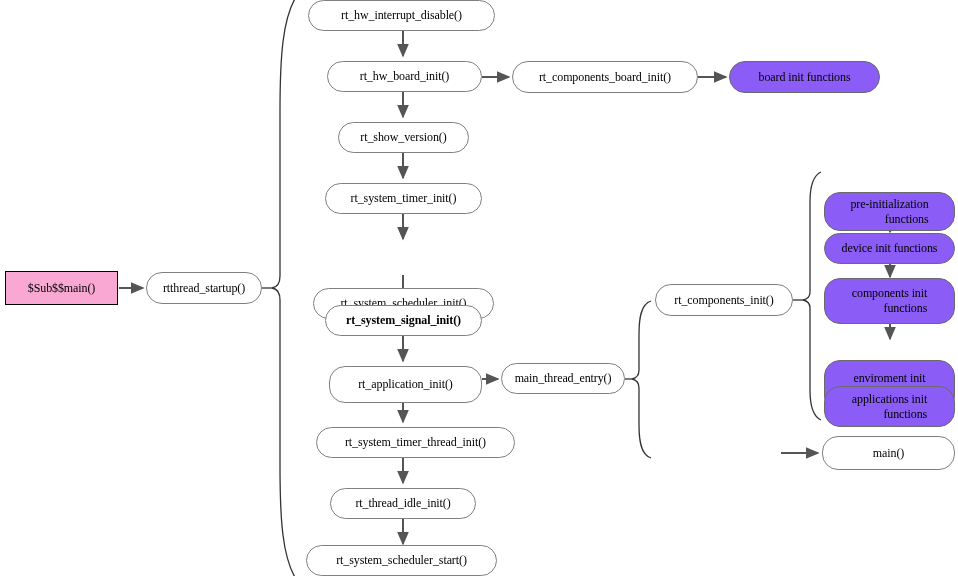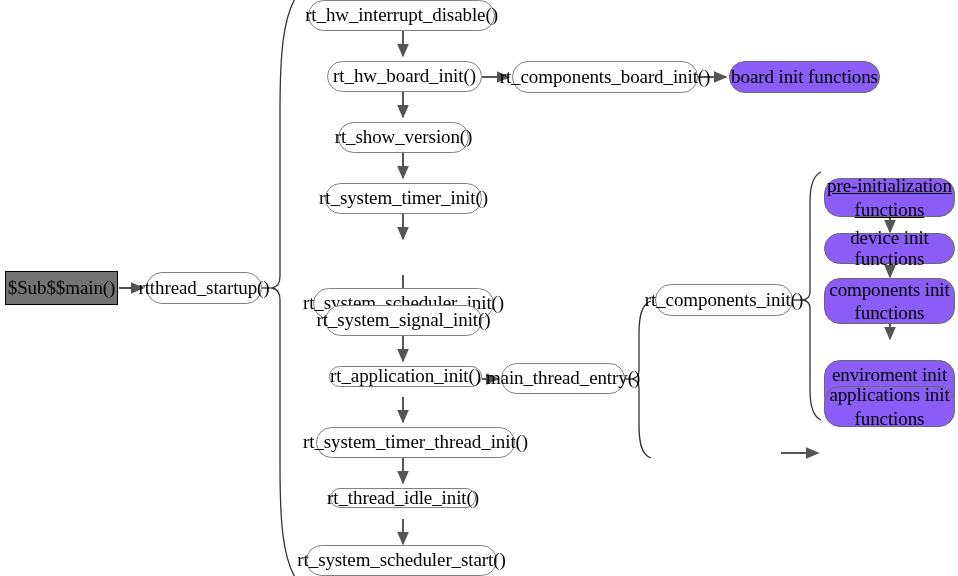--- a/index.html
+++ b/index.html
@@ -22,36 +22,36 @@
     width: 958px;
     height: 576px;
     pointer-events: none;
   }
   .node {
     position: absolute;
     box-sizing: border-box;
     display: flex;
     align-items: center;
     justify-content: center;
-    text-align: center;
+    text-align: right;
     line-height: 1.08;
     color: #000000;
     background: #ffffff;
     border: 1px solid #808080;
     border-radius: 16px;
-    font-size: 19px;
+    font-size: 12px;
     letter-spacing: -0.1px;
     white-space: pre-line;
   }
   .node.blue {
     background: #8b5cf6;
     border: 1px solid #6a6a6a;
   }
   .node.cream {
-    background: #737373;
+    background: #f9a8d4;
     border: 1px solid #000000;
     border-radius: 0;
   }
   .node.multiline {
     line-height: 1.22;
   }
 </style>
 </head>
 <body>
 
@@ -128,41 +128,42 @@
   <div class="node" style="left:308px; top:0px; width:187px; height:31px;">rt_hw_interrupt_disable()</div>
 
   <div class="node" style="left:327px; top:61px; width:155px; height:31px;">rt_hw_board_init()</div>
 
   <div class="node" style="left:338px; top:122px; width:131px; height:31px;">rt_show_version()</div>
 
   <div class="node" style="left:325px; top:183px; width:157px; height:31px;">rt_system_timer_init()</div>
 
   <div class="node" style="left:313px; top:244px; width:181px; height:31px;margin-top:44px;">rt_system_scheduler_init()</div>
 
-  <div class="node" style="left:325px; top:305px; width:157px; height:31px;">rt_system_signal_init()</div>
+  <div class="node" style="left:325px; top:305px; width:157px; height:31px;font-weight:bold;">rt_system_signal_init()</div>
 
-  <div class="node" style="left:329px; top:366px; width:153px; height:21px;">rt_application_init()</div>
+  <div class="node" style="left:329px; top:366px; width:153px; height:37px;">rt_application_init()</div>
 
   <div class="node" style="left:316px; top:427px; width:199px; height:31px;">rt_system_timer_thread_init()</div>
 
-  <div class="node" style="left:330px; top:488px; width:146px; height:20px;">rt_thread_idle_init()</div>
+  <div class="node" style="left:330px; top:488px; width:146px; height:31px;">rt_thread_idle_init()</div>
 
   <div class="node" style="left:306px; top:545px; width:191px; height:31px;">rt_system_scheduler_start()</div>
 
   <div class="node" style="left:512px; top:61px; width:186px; height:32px;">rt_components_board_init()</div>
 
   <div class="node blue" style="left:729px; top:61px; width:151px; height:32px;">board init functions</div>
 
   <div class="node" style="left:501px; top:363px; width:124px; height:31px;">main_thread_entry()</div>
 
   <div class="node" style="left:655px; top:284px; width:138px; height:32px;">rt_components_init()</div>
 
 
+  <div class="node" style="left:822px; top:436px; width:133px; height:34px;">main()</div>
 
-  <div class="node blue multiline" style="left:824px; top:178px; width:131px; height:39px;text-decoration:underline;">pre-initialization
+  <div class="node blue multiline" style="left:824px; top:192px; width:131px; height:39px;">pre-initialization
 functions</div>
 
   <div class="node blue" style="left:824px; top:233px; width:131px; height:31px;">device init functions</div>
 
   <div class="node blue multiline" style="left:824px; top:278px; width:131px; height:46px;">components init
 functions</div>
 
   <div class="node blue multiline" style="left:824px; top:360px; width:131px; height:52px;">enviroment init
 functions</div>
 

